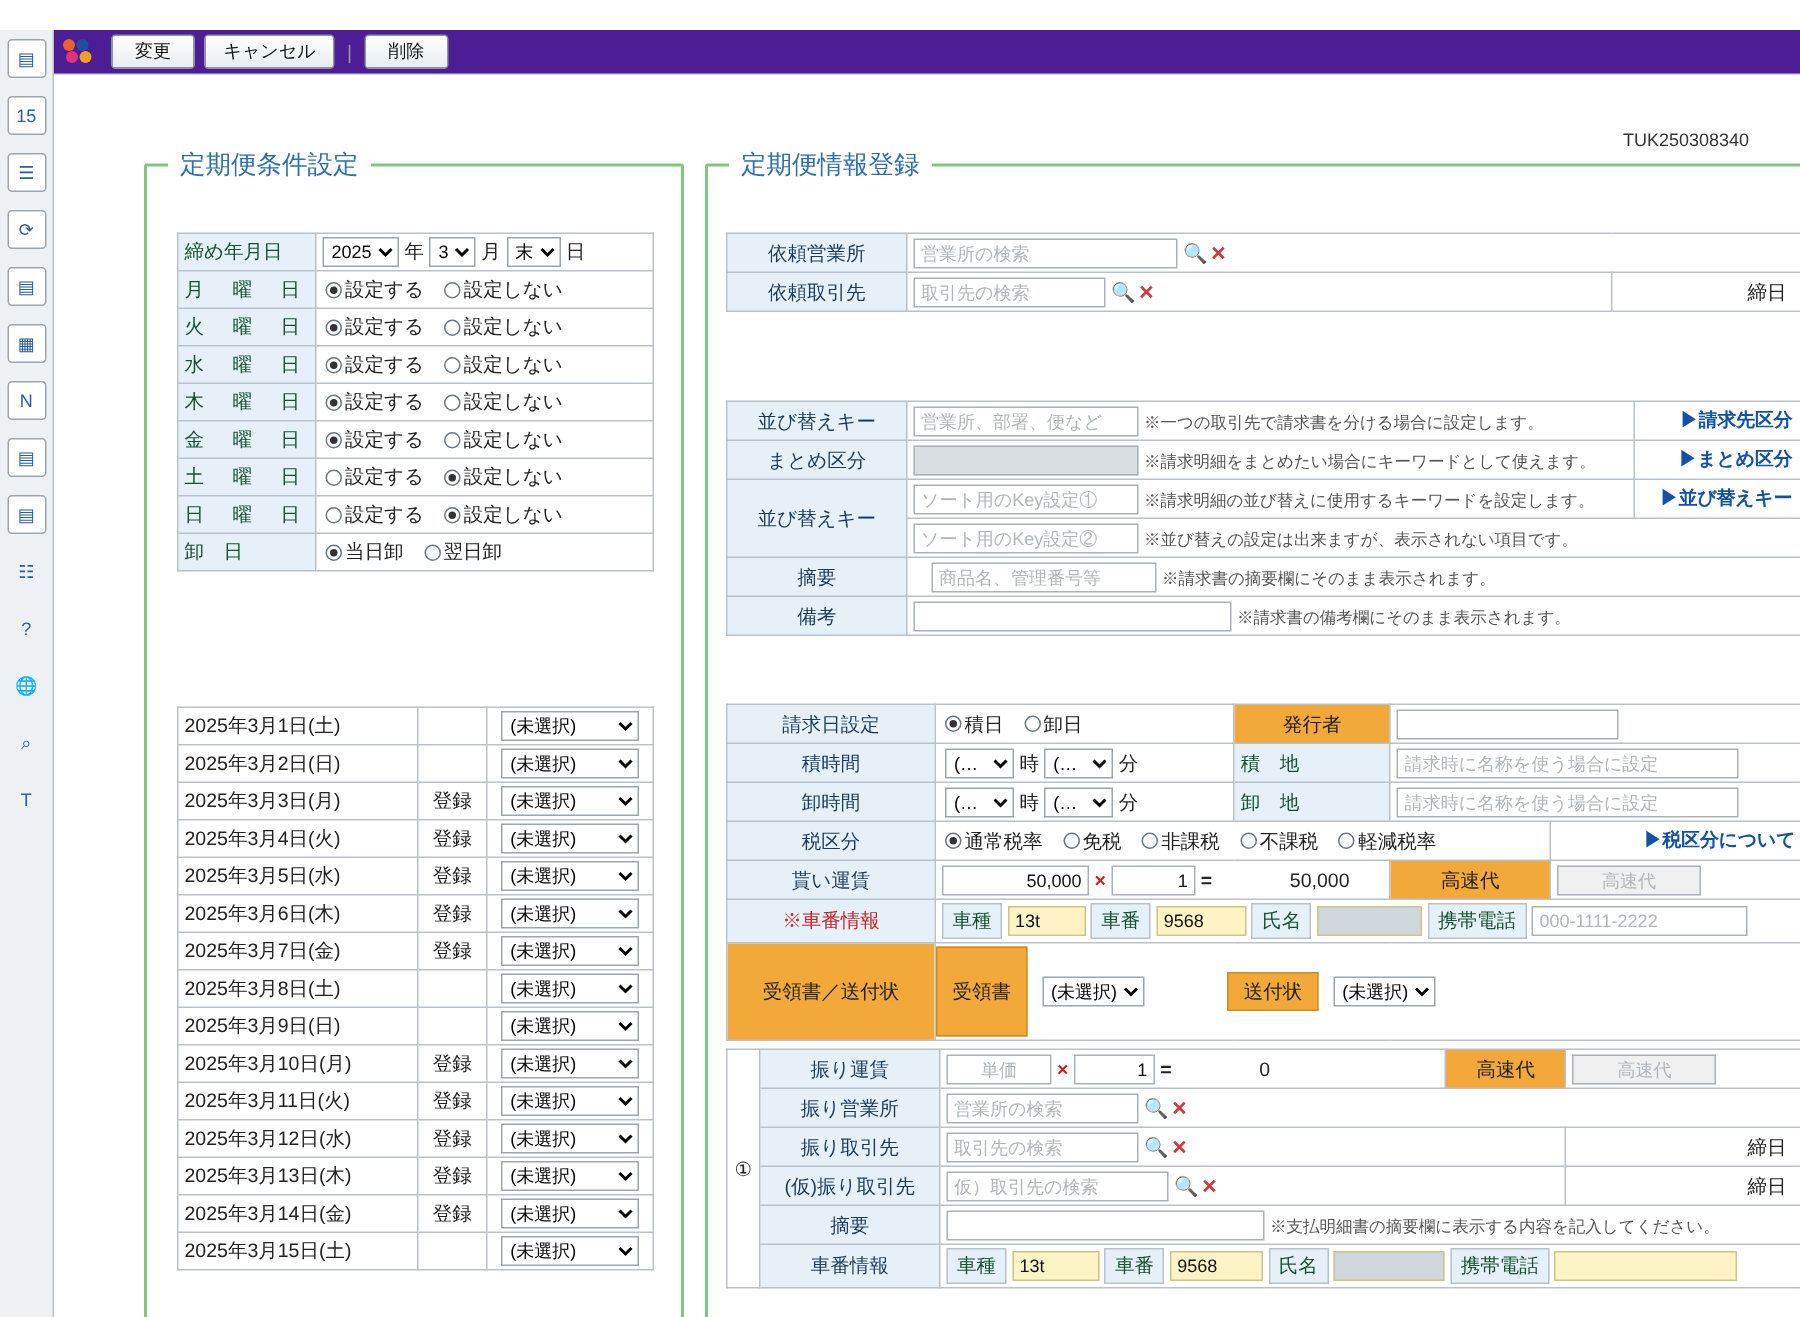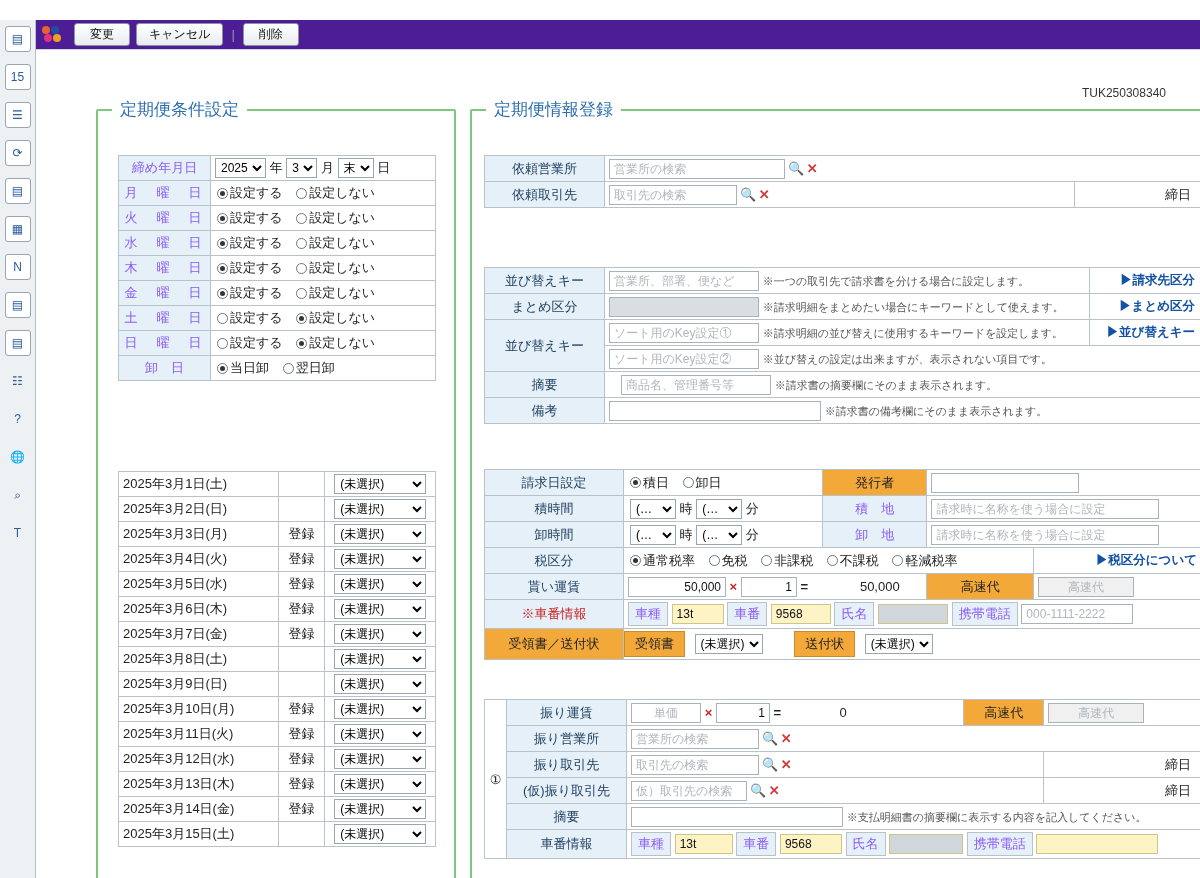--- a/index.html
+++ b/index.html
@@ -63,21 +63,21 @@
   }
   fieldset.grp > legend {
     font-size:17px; color:#2e6fae; padding:0 8px; margin-left:14px;
   }
   #leftGrp { left:60px; top:78px; width:360px; height:792px; }
   #rightGrp { left:434px; top:78px; width:744px; height:792px; }
 
   
   table { border-collapse:collapse; }
   .tbl td, .tbl th { border:1px solid #b9c2ca; padding:2px 4px; font-size:13px; }
-  .lbl { background:#e5f0f8; text-align:center; color:#8b5cf6; white-space:nowrap; }
+  .lbl { background:#e5f0f8; text-align:left; color:#14532d; white-space:nowrap; }
   .lbl.wide { letter-spacing:3px; }
   .val { background:#fff; }
 
   
   #condTbl { position:absolute; left:20px; top:34px; width:318px; }
   #condTbl td { height:25px; }
   .radio { display:inline-flex; align-items:center; gap:2px; margin-right:10px; white-space:nowrap; }
   .rd { width:11px; height:11px; border:1px solid #6b7781; border-radius:50%; background:#fff; display:inline-block; position:relative; }
   .rd.on::after { content:""; position:absolute; left:2px; top:2px; width:5px; height:5px; border-radius:50%; background:#333; }
   select.sel {
@@ -528,29 +528,29 @@
       <tr>
         <td class="rlbl" style="color:#cc2222">※車番情報</td>
         <td class="val" colspan="4" style="padding-left:4px">
           <span class="lbl" style="display:inline-block;padding:2px 6px;border:1px solid #b9c2ca">車種</span>
           <input class="inp yellow" style="width: 52px;" value="13t">
           <span class="lbl" style="display:inline-block;padding:2px 6px;border:1px solid #b9c2ca">車番</span>
           <input class="inp yellow" style="width: 60px;" value="9568">
           <span class="lbl" style="display:inline-block;padding:2px 6px;border:1px solid #b9c2ca">氏名</span>
           <input class="inp yellow" style="width: 70px; background: rgb(207, 214, 220);">
           <span class="lbl" style="display:inline-block;padding:2px 6px;border:1px solid #b9c2ca">携帯電話</span>
-          <input class="inp" style="width: 112px;" placeholder="000-1111-2222">
+          <input class="inp" style="width: 144px;" placeholder="000-1111-2222">
         </td>
       </tr>
       <tr>
         <td class="orangebtn">受領書／送付状</td>
         <td class="val" colspan="4" style="padding-left:0">
-          <span class="orangebtn" style="display:inline-block;padding:3px 10px;font-family:Liberation Mono, monospace;">受領書</span>
+          <span class="orangebtn" style="display:inline-block;padding:20px 10px;font-family:Liberation Mono, monospace;">受領書</span>
           <select class="sel" style="margin-left:6px"><option>(未選択)</option></select>
-          <span class="orangebtn" style="display:inline-block;padding:3px 10px;margin-left:28px">送付状</span>
+          <span class="orangebtn" style="display:inline-block;padding:3px 10px;margin-left:52px">送付状</span>
           <select class="sel" style="margin-left:6px"><option>(未選択)</option></select>
         </td>
       </tr>
     </tbody>
       </table>
 
     <table class="tbl rblk" style="top:578px">
       <tbody>
           <tr>
         <td class="val" rowspan="6" style="width:22px;text-align:center">①</td>
@@ -578,21 +578,21 @@
         <td class="rlbl">振り取引先</td>
         <td class="val" colspan="3" style="padding-left:4px">
           <input class="inp" style="width: 128px;" placeholder="取引先の検索">
           <span class="mag">🔍</span><span class="xmark">✕</span>
         </td>
         <td class="val" style="text-align:right;padding-right:10px">締日</td>
       </tr>
       <tr>
         <td class="rlbl">(仮)振り取引先</td>
         <td class="val" colspan="3" style="padding-left:4px">
-          <input class="inp" style="width: 116px;" placeholder="仮）取引先の検索">
+          <input class="inp" style="width: 148px;" placeholder="仮）取引先の検索">
           <span class="mag">🔍</span><span class="xmark">✕</span>
         </td>
         <td class="val" style="text-align:right;padding-right:10px">締日</td>
       </tr>
       <tr>
         <td class="rlbl">摘要</td>
         <td class="val" colspan="4" style="padding-left:4px">
           <input class="inp" style="width: 212px;">
           <span class="note">※支払明細書の摘要欄に表示する内容を記入してください。</span>
         </td>

